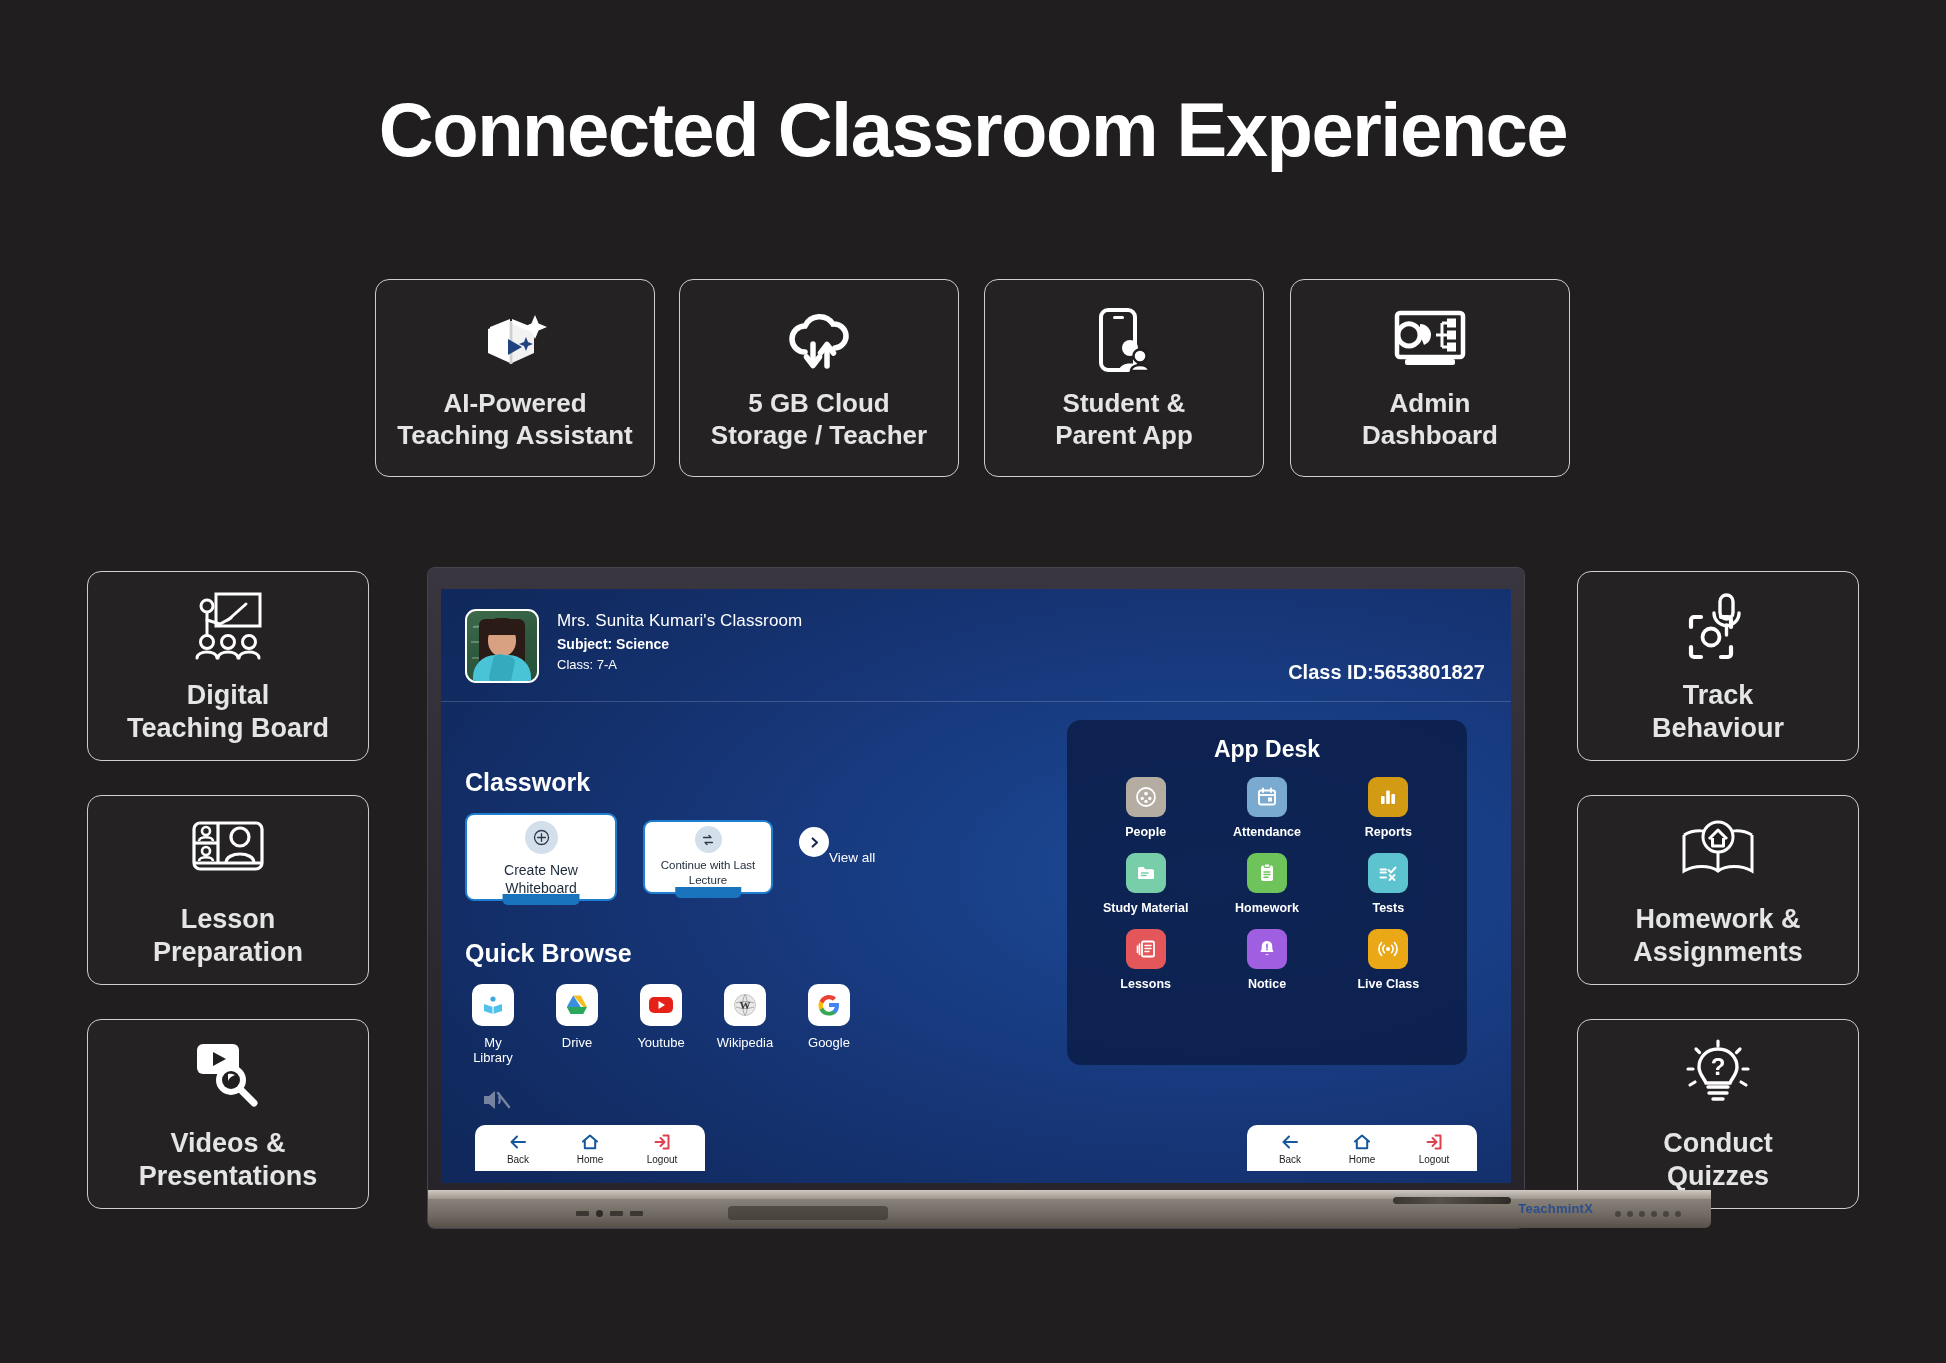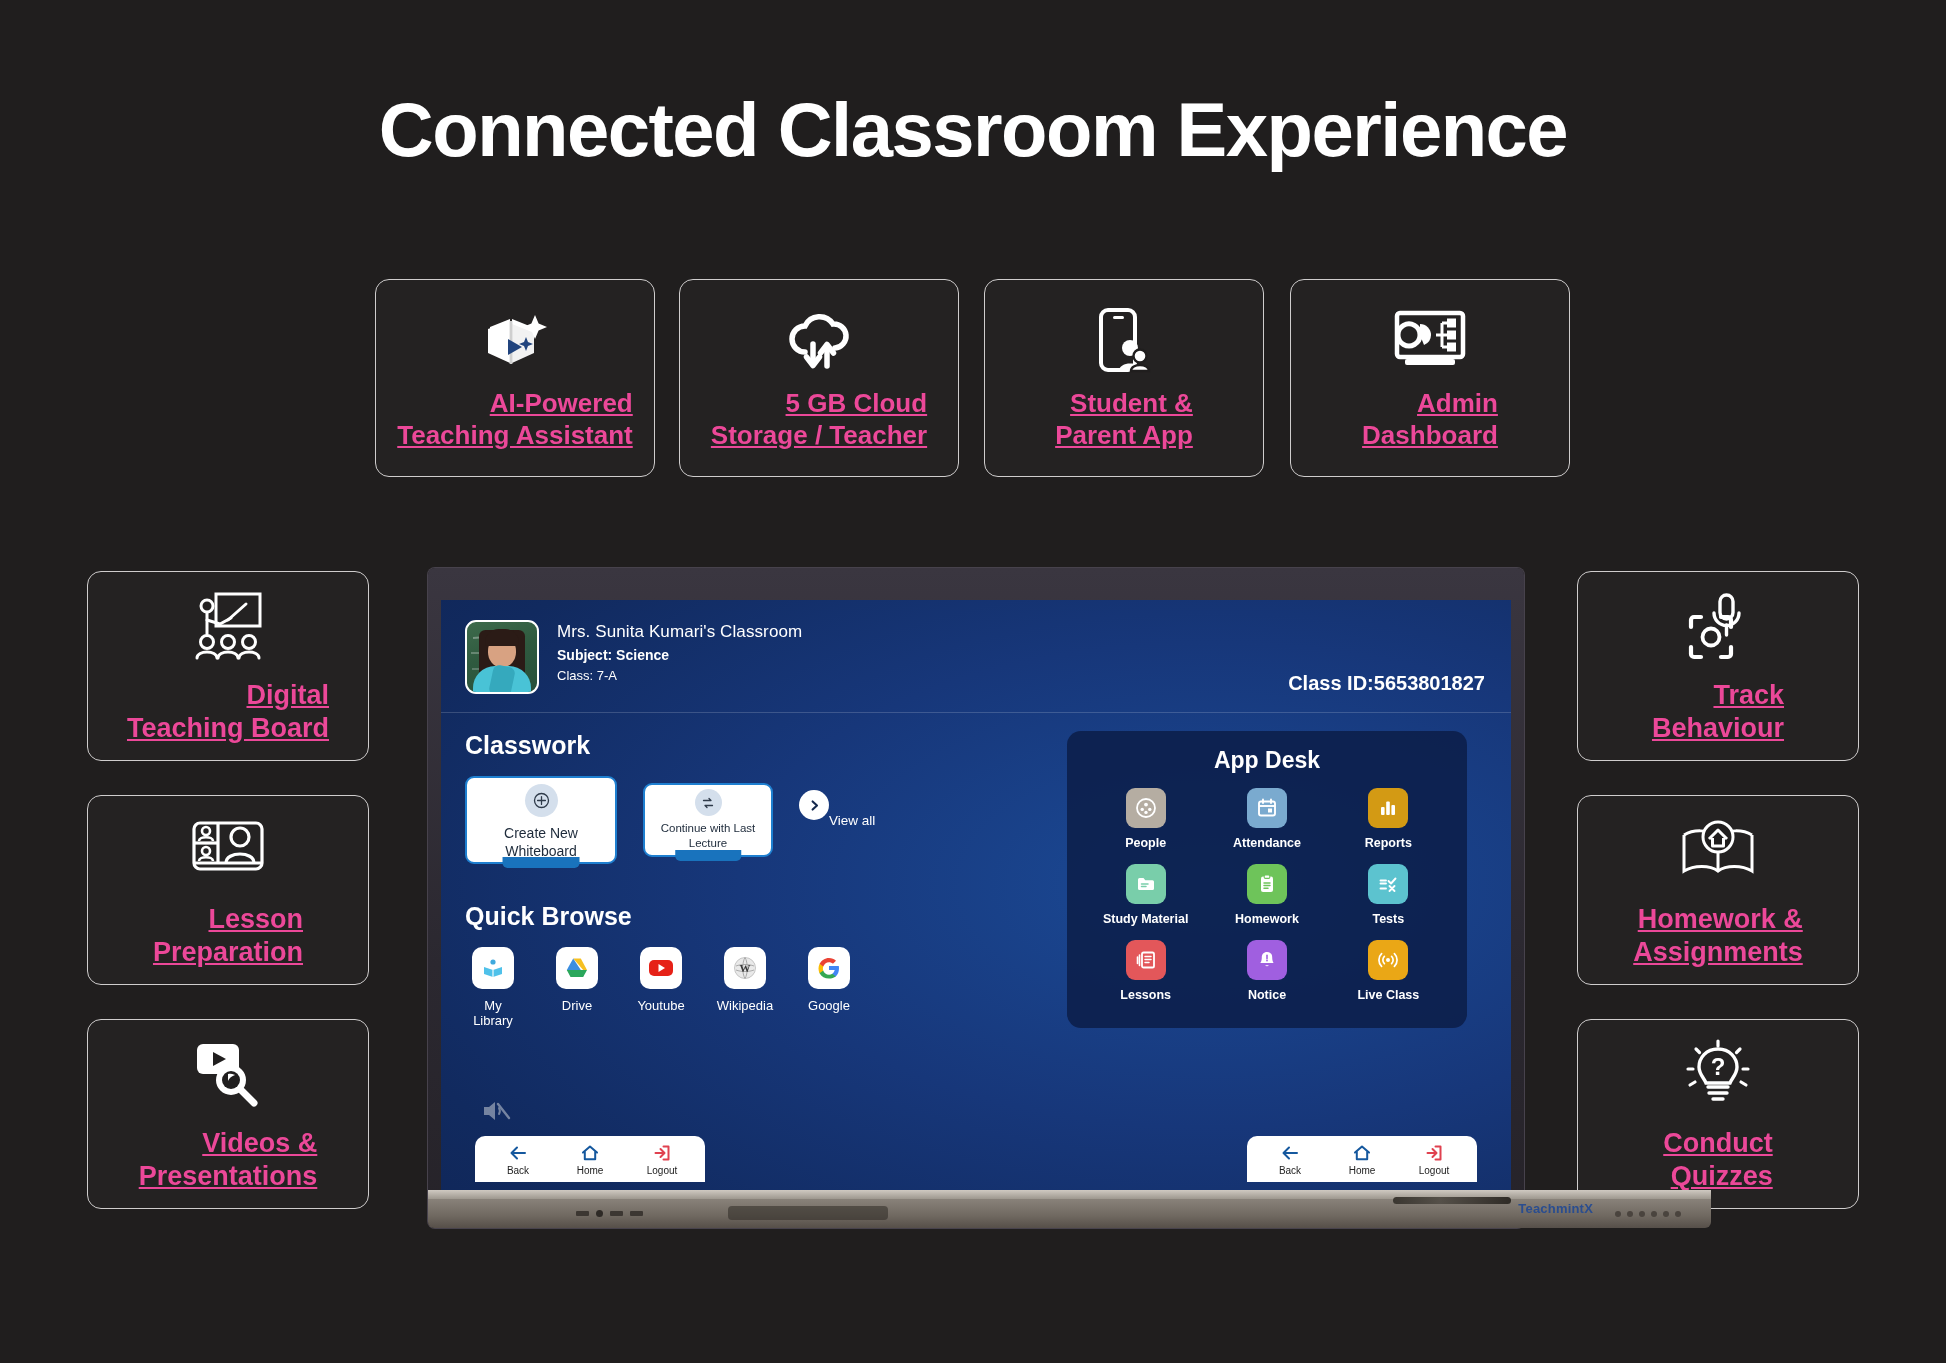--- a/index.html
+++ b/index.html
@@ -22,22 +22,22 @@
   .fcard {
     position: absolute;
     border: 1.5px solid #cfcdcd;
     border-radius: 14px;
     background: #242222;
     display: flex; flex-direction: column;
     align-items: center; justify-content: center;
   }
   .fcard .ficon { display: flex; align-items: center; justify-content: center; }
   .fcard .flabel {
-    color: #ec4899; text-align: right; font-weight: 700;
-    line-height: 1.22; white-space: pre-line; text-decoration: underline;
+    color: #e5e5e5; text-align: center; font-weight: 700;
+    line-height: 1.22; white-space: pre-line;
   }
 
   
   .top-card { width: 280px; height: 198px; top: 279px; }
   .top-card .ficon { height: 72px; margin-bottom: 12px; }
   .top-card .flabel { font-size: 26px; }
   #top-0 { left: 375px; }
   #top-1 { left: 679px; }
   #top-2 { left: 984px; }
   #top-3 { left: 1290px; }
@@ -52,21 +52,21 @@
   #right-0 { left: 1577px; top: 571px; height: 190px; }
   #right-1 { left: 1577px; top: 795px; height: 190px; }
   #right-2 { left: 1577px; top: 1019px; height: 190px; }
 
   
   .display-wrap { position: absolute; left: 428px; top: 568px; width: 1096px; height: 660px; }
   .bezel {
     position: absolute; inset: 0;
     background: linear-gradient(180deg,#3a3640 0%, #2b2830 60%, #262329 100%);
     border-radius: 7px;
-    padding: 32px 13px 0 13px;
+    padding: 21px 13px 0 13px;
     box-shadow: 0 0 0 1px #47424c;
   }
   .screen {
     position: relative; width: 100%; height: 594px;
     background: radial-gradient(130% 120% at 72% 48%, #1b4a96 0%, #17377a 34%, #112a5f 62%, #0d1f49 100%);
     overflow: hidden;
   }
   .stand {
     position: absolute; left: 0; bottom: 0; width: 1283px; height: 38px;
     background: linear-gradient(180deg,#9a948c 0%, #8a837b 22%, #6e675f 70%, #564f49 100%);
@@ -127,21 +127,21 @@
   .hdr-class { color:#ffffff; font-size: 13px; font-weight: 400; margin-top: 5px; }
   .class-id {
     position: absolute; right: 26px; top: 72px;
     color:#ffffff; font-size: 20px; font-weight: 700;
   }
   .hdr-rule { height: 1px; background: rgba(255,255,255,0.17); margin: 8px 0 0 0; }
 
   
   .scr-body { display: flex; padding: 18px 24px 0 24px; }
   .col-left { width: 570px; }
-  .sec-title { color:#ffffff; font-size: 25px; font-weight: 700; margin-bottom: 16px; }
+  .sec-title { color:#ffffff; font-size: 25px; font-weight: 700; margin-bottom: 16px; margin-top: 48px; }
 
   .cw-row { display: flex; align-items: flex-start; gap: 26px; }
   .wb-card {
     background:#ffffff; border:2.5px solid #1e7fd0; border-radius: 9px;
     display:flex; flex-direction:column; align-items:center; justify-content:center;
     position: relative;
   }
   .wb-card .tray {
     position:absolute; left:50%; bottom:-6px; transform:translateX(-50%);
     width: 52%; height: 11px; background:#1973bd; border-radius: 0 0 5px 5px;

